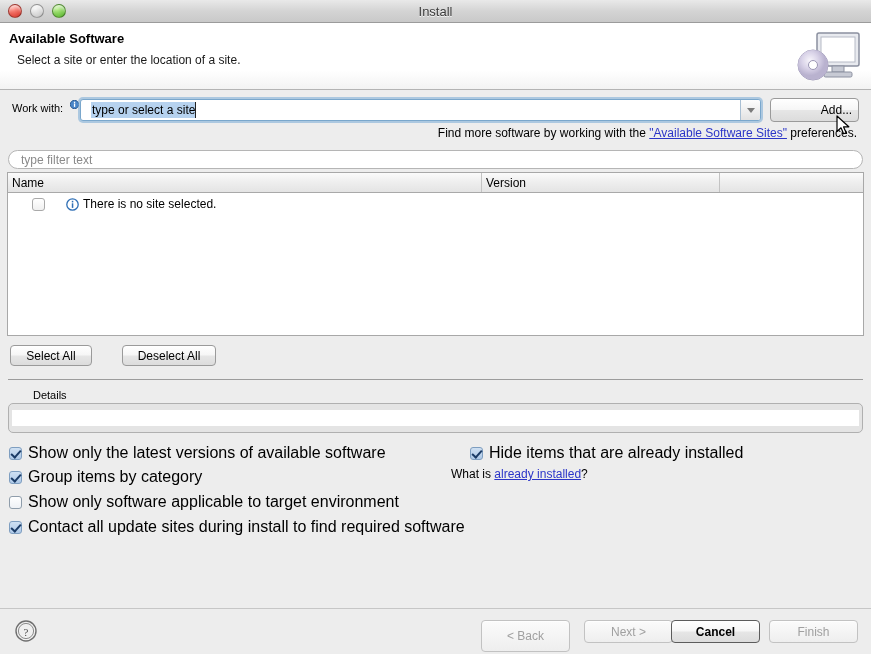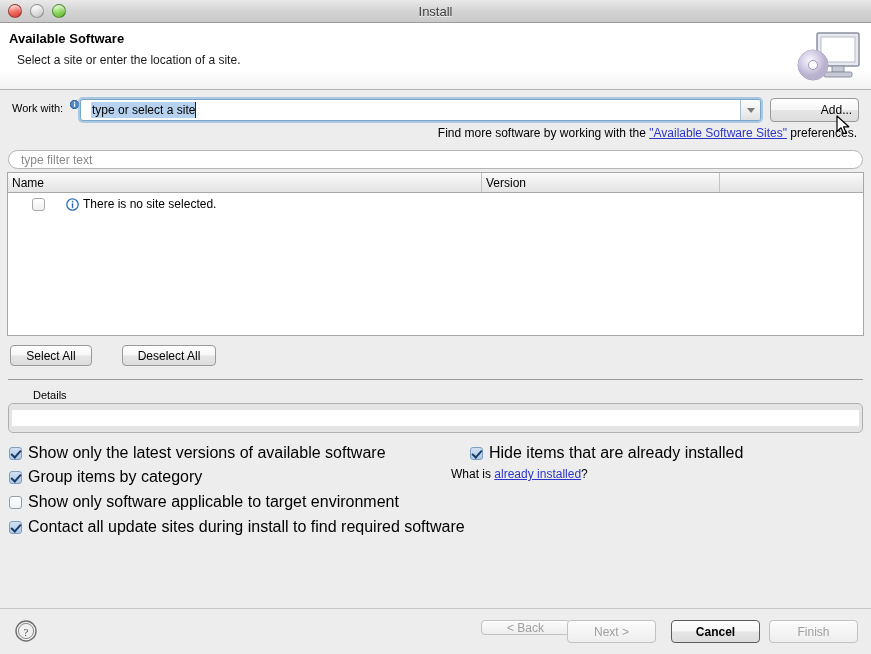--- a/index.html
+++ b/index.html
@@ -382,22 +382,22 @@
     background: #ededed;
     border-top: 1px solid #c6c6c6;
   }
   .help-btn {
     position: absolute;
     left: 14px;
     top: 10px;
     width: 24px;
     height: 24px;
   }
-  .btn-back   { position:absolute; left:481px; top:11px; width:89px; height:15px; }
-  .btn-next   { position:absolute; left:567px; top:11px; width:89px; height:23px; }
+  .btn-back   { position:absolute; left:481px; top:11px; width:89px; height:32px; }
+  .btn-next   { position:absolute; left:584px; top:11px; width:89px; height:23px; }
   .btn-cancel { position:absolute; left:671px; top:11px; width:89px; height:23px; }
   .btn-finish { position:absolute; left:769px; top:11px; width:89px; height:23px; }
 
   .cursor {
     position: absolute;
     left: 836px;
     top: 115px;
     width: 16px;
     height: 22px;
     pointer-events: none;

